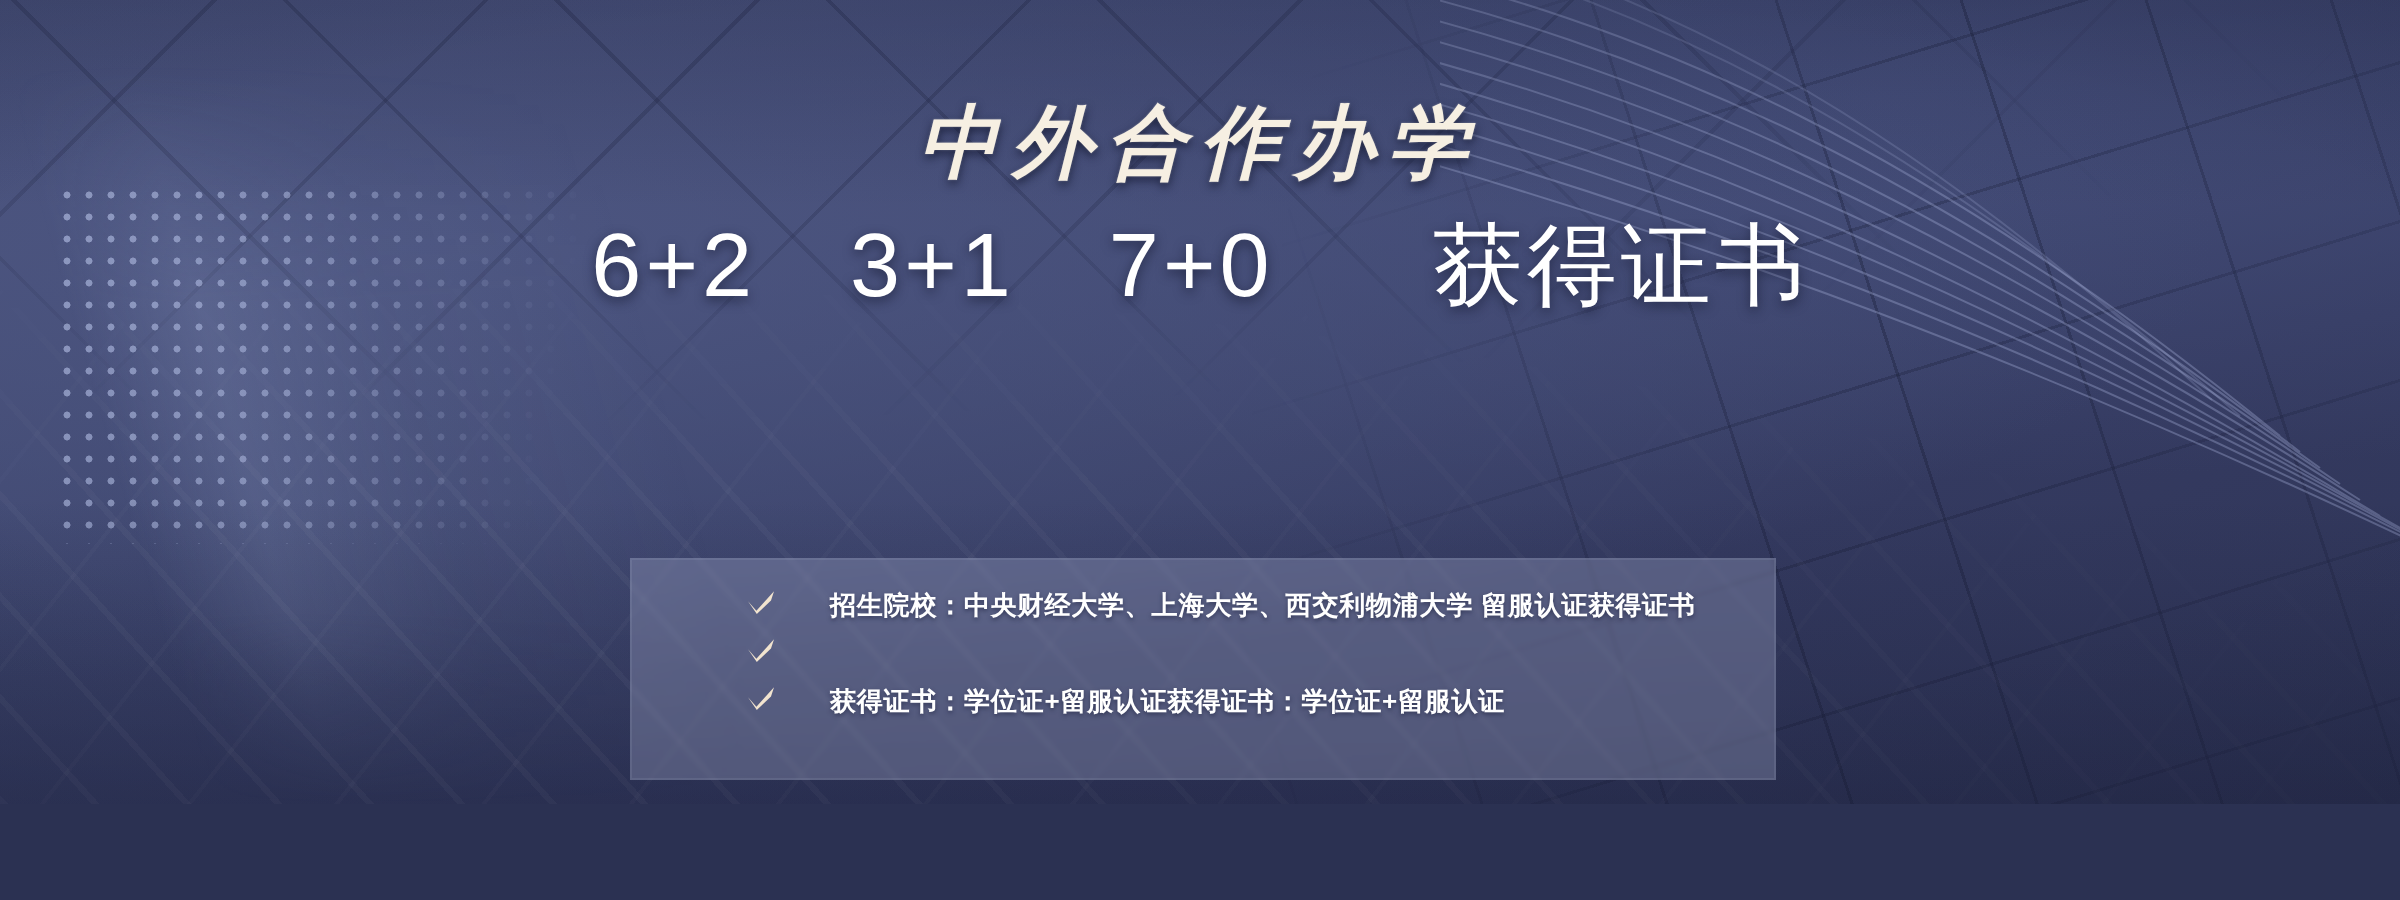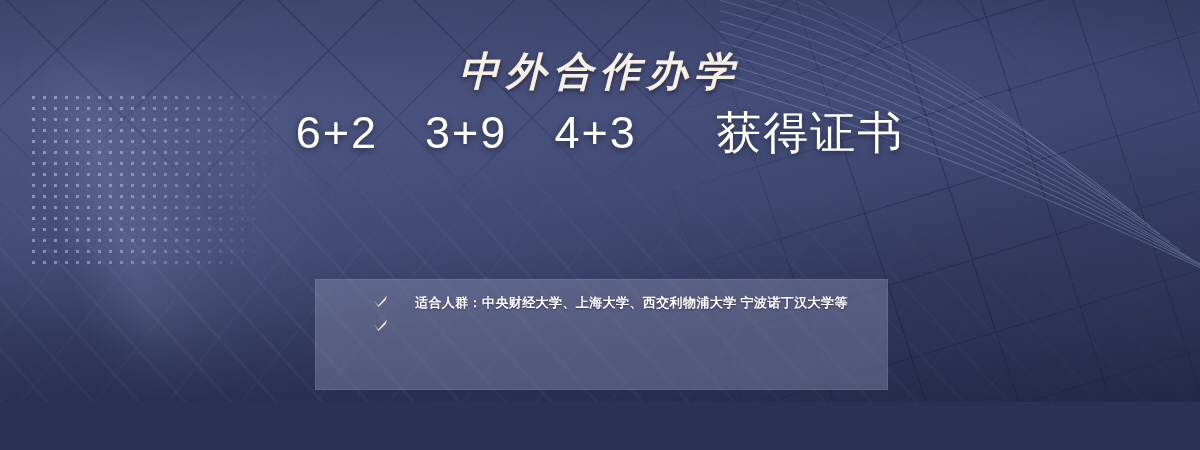--- a/index.html
+++ b/index.html
@@ -232,48 +232,56 @@
   <div class="layer bg-vignette"></div>
 
   <div class="content">
 
     <div class="kicker">中外合作办学</div>
 
 
     <div class="subline">
       <span>6+2</span>
       <span class="gap"></span>
-      <span>3+9</span>
-      <span class="gap"></span>
-      <span>4+3</span>
+      <span>3+1</span>
+      <span class="gap"></span>
+      <span>7+0</span>
       <span class="gap"></span>
       <span class="gap"></span>
       <span>获得证书</span>
     </div>
 
   </div>
 
   <div class="panel">
     <div class="bullets">
 
       <div class="bullet-row">
         <span class="tick">
           <svg width="15" height="12" viewBox="0 0 15 12" aria-hidden="true">
             <path d="M1 5.6 L5.2 10.4 L14 0.6 L12.5 5.2 L5.4 12 Z" fill="#f2e4cf"></path>
           </svg>
         </span>
-        <span class="bullet-text">适合人群：中央财经大学、上海大学、西交利物浦大学  宁波诺丁汉大学等</span>
+        <span class="bullet-text">招生院校：中央财经大学、上海大学、西交利物浦大学  留服认证获得证书</span>
       </div>
 
       <div class="bullet-row">
         <span class="tick">
           <svg width="15" height="12" viewBox="0 0 15 12" aria-hidden="true">
             <path d="M1 5.6 L5.2 10.4 L14 0.6 L12.5 5.2 L5.4 12 Z" fill="#f2e4cf"></path>
           </svg>
         </span>
       </div>
 
+      <div class="bullet-row">
+        <span class="tick">
+          <svg width="15" height="12" viewBox="0 0 15 12" aria-hidden="true">
+            <path d="M1 5.6 L5.2 10.4 L14 0.6 L12.5 5.2 L5.4 12 Z" fill="#f2e4cf"></path>
+          </svg>
+        </span>
+        <span class="bullet-text">获得证书：学位证+留服认证获得证书：学位证+留服认证</span>
+      </div>
 
 
     </div>
   </div>
 
 </div>
 
 </body></html>

